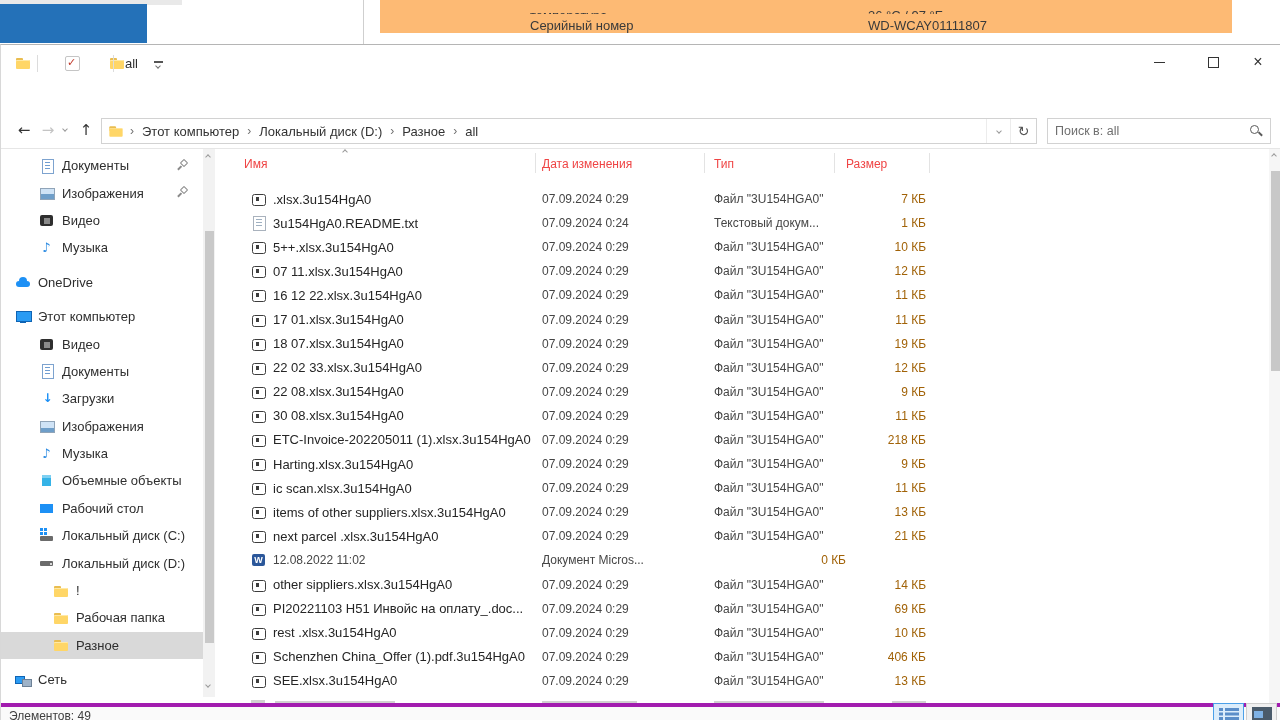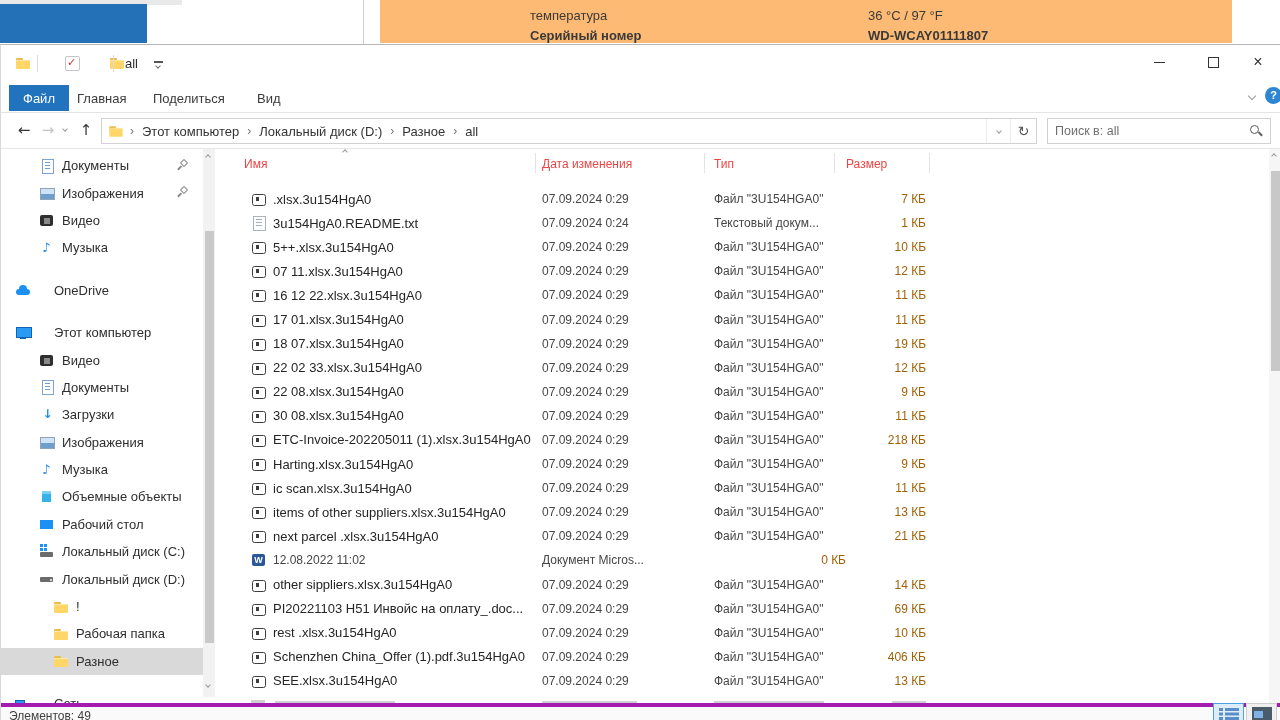--- a/index.html
+++ b/index.html
@@ -11,21 +11,21 @@
   
   #bg { position:absolute; inset:0; background:#fff; }
   #bg-topband { position:absolute; left:0; top:0; width:182px; height:5px; background:#e9e9e9; }
   #bg-blue { position:absolute; left:0; top:4px; width:147px; height:39px; background:#2471b8; }
   #bg-vline { position:absolute; left:363px; top:0; width:1px; height:44px; background:#cfcfcf; }
   #bg-panel { position:absolute; left:380px; top:0; width:852px; height:44px; }
   .bg-row { position:absolute; left:0; width:100%; background:#fdba74; color:#3a3a3a; font-size:13px; }
   .bg-row .lbl { position:absolute; left:150px; top:50%; transform:translateY(-50%); }
   .bg-row .val { position:absolute; left:488px; top:50%; transform:translateY(-50%); }
   #bg-row-0 { top:0; height:29px; }
-  #bg-row-1 { top:24px; height:19px; overflow:hidden;font-weight:bold; }
+  #bg-row-1 { top:14px; height:19px; overflow:hidden; }
   #bg-row-1 .lbl, #bg-row-1 .val { top:4px; transform:none; }
 
   
   #win { position:absolute; left:0; top:44px; width:1280px; height:676px; background:#fff;
     border-top:1px solid #b5b5b5; border-left:1px solid #d8d8d8; }
 
   
   #titlebar { position:absolute; left:0; top:0; width:100%; height:38px; background:#fff; }
   .qat-sep { position:absolute; top:10px; width:1px; height:17px; background:#dcdcdc; }
   #win-title { position:absolute; left:124px; top:11px; font-size:13px; color:#2e2e2e; }
@@ -68,21 +68,21 @@
 
   
   #main { position:absolute; left:0; top:104px; width:1280px; height:554px; background:#fff; }
 
   
   #sidebar { position:absolute; left:0; top:0; width:216px; height:100%; }
   #sidebar-list { position:absolute; left:0; top:3px; width:202px; }
   .sb-item { position:relative; height:27.4px; display:flex; align-items:center; font-size:13px; color:#2e2e2e; }
   .sb-item.selected { background:#d9d9d9; }
   .sb-item .lbl { margin-left:7px; white-space:nowrap; }
-  .sb-gap { margin-top:15px;gap:16px; }
+  .sb-gap { margin-top:7px; }
   .pin { position:absolute; right:16px; top:8px; width:11px; height:11px; }
   .pin::before { content:""; position:absolute; left:5px; top:0; width:4px; height:4px; border:1.5px solid #8a8a8a; border-radius:1px; transform:rotate(45deg); }
   .pin::after { content:""; position:absolute; left:1px; top:7px; width:5px; height:1.5px; background:#8a8a8a; transform:rotate(-45deg); }
   #sb-scroll { position:absolute; left:202px; top:0; width:12px; height:548px; background:#f2f2f2; }
   #sb-thumb { position:absolute; left:1.5px; top:82px; width:9px; height:412px; background:#c9c9c9; }
   #sb-up { position:absolute; left:3px; top:6px; }
   #sb-down { position:absolute; left:3px; top:534px; }
 
   
   #filearea { position:absolute; left:216px; top:0; width:1052px; height:100%; overflow:hidden; }
@@ -189,28 +189,20 @@
     <span id="win-title">all</span>
     <div class="wc-btn" id="btn-min" style="left:1135px">
         <span></span>
       </div>
     <div class="wc-btn" id="btn-max" style="left:1189px">
         <span></span>
       </div>
     <div class="wc-btn" id="btn-close" style="left:1234px">×</div>
   </div>
 
-  <div id="ribbon">
-    <div class="rtab active" style="left:8px">Файл</div>
-    <div class="rtab" style="left:62px">Главная</div>
-    <div class="rtab" style="left:138px">Поделиться</div>
-    <div class="rtab" style="left:242px">Вид</div>
-    <span class="chev down lite abs" style="left:1248px;top:10px"></span>
-    <div id="help-circle">?</div>
-  </div>
 
   <div id="addrrow">
     <span class="nav-arrow sym" style="left:12px">←</span>
     <span class="nav-arrow sym" style="left:36px;color:#c4c4c4">→</span>
     <span class="chev down small lite abs" style="left:62px;top:14px"></span>
     <span class="nav-arrow sym" style="left:74px">↑</span>
 
     <div id="addr-box">
       <div id="crumbs">
         <span class="ic ic-folder" style="transform:scale(.95)"></span>

